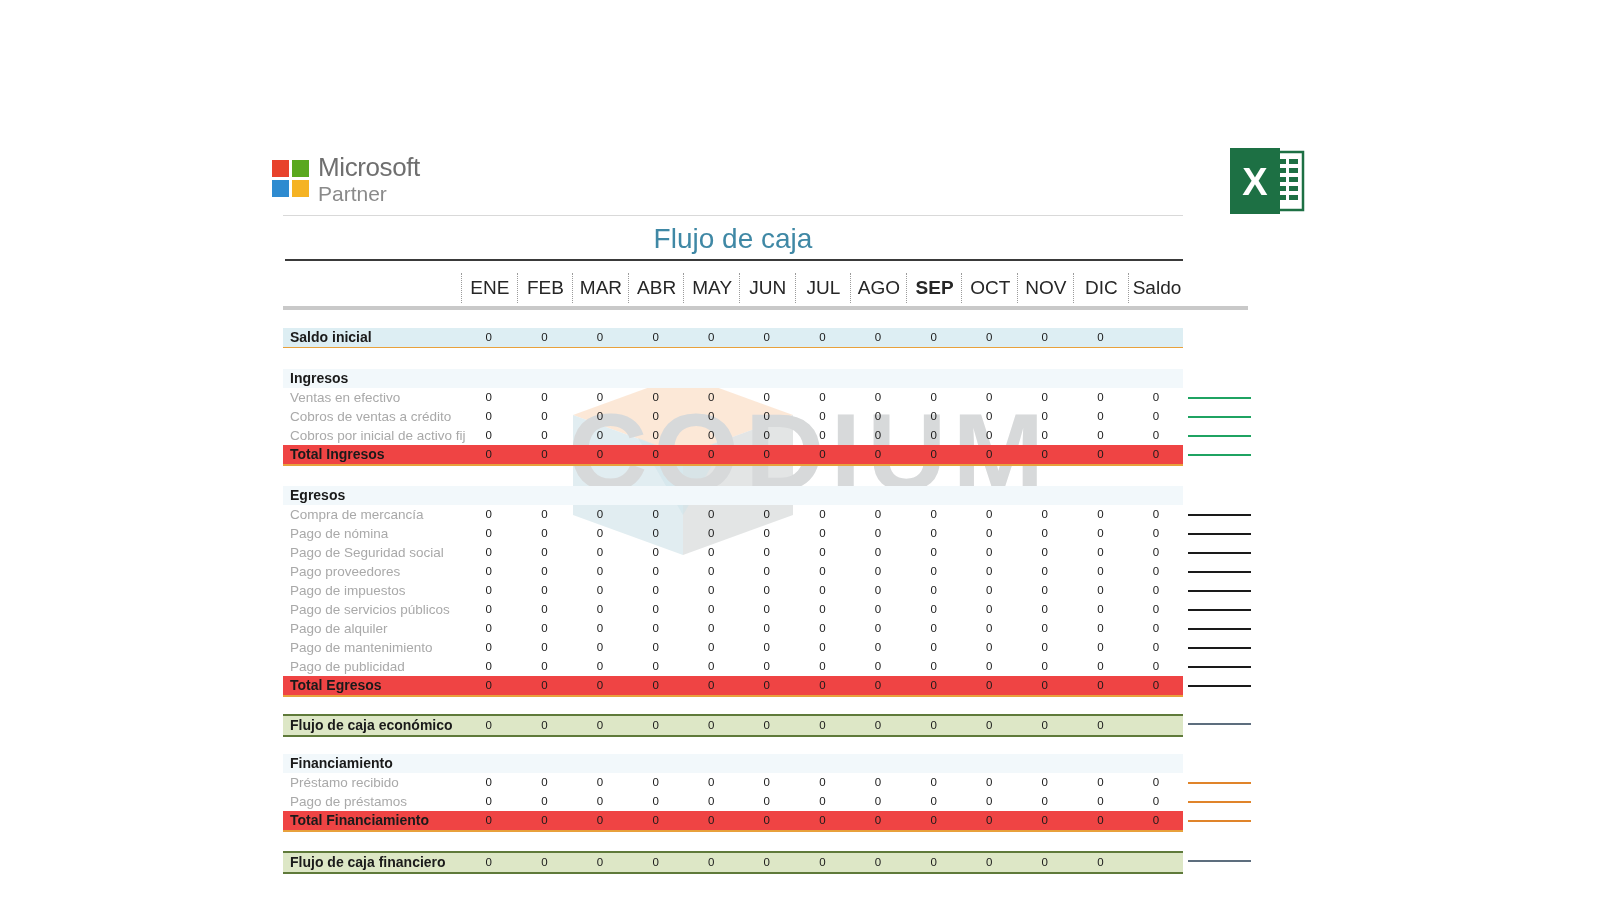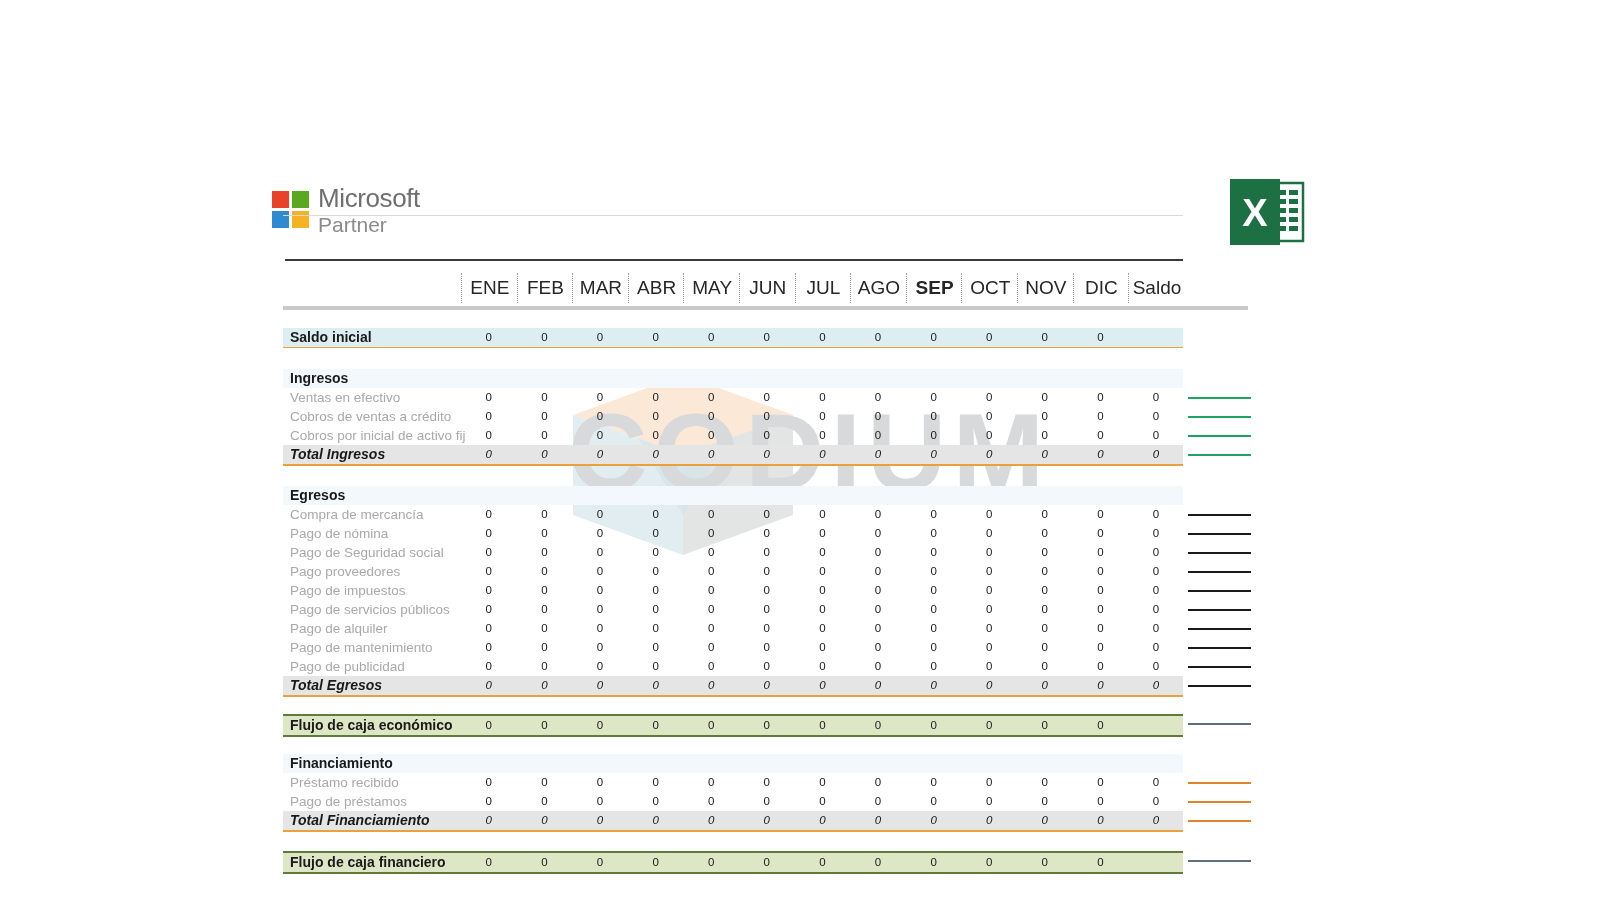--- a/index.html
+++ b/index.html
@@ -3,21 +3,21 @@
 <meta charset="utf-8">
 <style>
   html,body{margin:0;padding:0;}
   body{
     width:1600px;height:900px;background:#ffffff;
     font-family:"Liberation Sans", sans-serif;
     overflow:hidden;position:relative;
   }
 
   
-  #header{position:absolute;left:0;top:0;width:1600px;height:145px;margin-top:31px;}
+  #header{position:absolute;left:0;top:0;width:1600px;height:145px;}
   #ms-logo{position:absolute;left:272px;top:158px;width:170px;height:44px;}
   #ms-squares{position:absolute;left:0;top:2px;width:38px;height:38px;}
   #ms-squares span{position:absolute;width:17px;height:17px;}
   #ms-sq-red   {left:0;top:0;background:#e8422b;}
   #ms-sq-green {left:20px;top:0;background:#5aa81f;}
   #ms-sq-blue  {left:0;top:20px;background:#2e8bd0;}
   #ms-sq-yellow{left:20px;top:20px;background:#f5b324;}
   #ms-text{position:absolute;left:46px;top:-4px;}
   #ms-name{font-size:26px;color:#6f6f6f;letter-spacing:-.4px;line-height:26px;font-family:"Liberation Sans",sans-serif;}
   #ms-sub{font-size:21px;color:#8a8a8a;line-height:24px;margin-top:2px;}
@@ -71,21 +71,21 @@
     text-align:center;font-size:11.5px;color:#1a1a1a;width:26px;
   }
   .row.detail .lbl{color:#a9a9a9;}
   .row.section .lbl{color:#1a1a1a;font-weight:bold;font-size:14px;}
   .row.total  .lbl{color:#1a1a1a;font-weight:bold;font-size:14px;}
   .row.flow   .lbl{color:#1a1a1a;font-weight:bold;font-size:14px;}
   .row.head   .lbl{color:#1a1a1a;font-weight:bold;font-size:14px;}
 
   .bg-cyan {background:#ddeef3;}
   .bg-pale {background:#f2f8fb;}
-  .bg-cyan2{background:#e5e5e5;font-style:italic;}
+  .bg-cyan2{background:#ef4444;}
   .bg-green{background:#dde7c6;}
   .bd-orange-bot{border-bottom:2px solid #e8a13c;}
   .bd-orange-bot1{border-bottom:1.5px solid #e8a13c;}
   .bd-green-top{border-top:2px solid #5f7a3a;}
   .bd-green-bot{border-bottom:2px solid #5f7a3a;}
 
   
   .spark{position:absolute;width:63px;height:2px;}
   .spark-green{background:#1fa362;}
   .spark-dark{background:#1a1a1a;}
@@ -129,20 +129,23 @@
       <rect x="2" y="0" width="50" height="66" fill="#1d7044"></rect>
       <text x="27" y="47" font-family="Liberation Sans, sans-serif" font-size="38" font-weight="bold" fill="#ffffff" text-anchor="middle">X</text>
     </svg>
   </div>
 </div>
 
 <div id="sheet">
 
   <div class="rule-thin-top"></div>
 
+  <div id="title-band">
+    <div id="sheet-title">Flujo de caja</div>
+  </div>
   <div id="rule-dark"></div>
 
   <div id="watermark">
     <svg width="360" height="200" viewBox="0 0 360 200" style="position:absolute;left:180px;top:0;">
       <polygon points="120,10 230,50 120,90 10,50" fill="#fbe4d0" opacity=".85"></polygon>
       <polygon points="10,50 120,90 120,190 10,150" fill="#d9e9ee" opacity=".8"></polygon>
       <polygon points="230,50 120,90 120,190 230,150" fill="#dcdedf" opacity=".8"></polygon>
       <polygon points="120,90 75,73 120,150 165,73" fill="#cfe3ea" opacity=".55"></polygon>
     </svg>
     <div id="wm-text">CODIUM</div>

